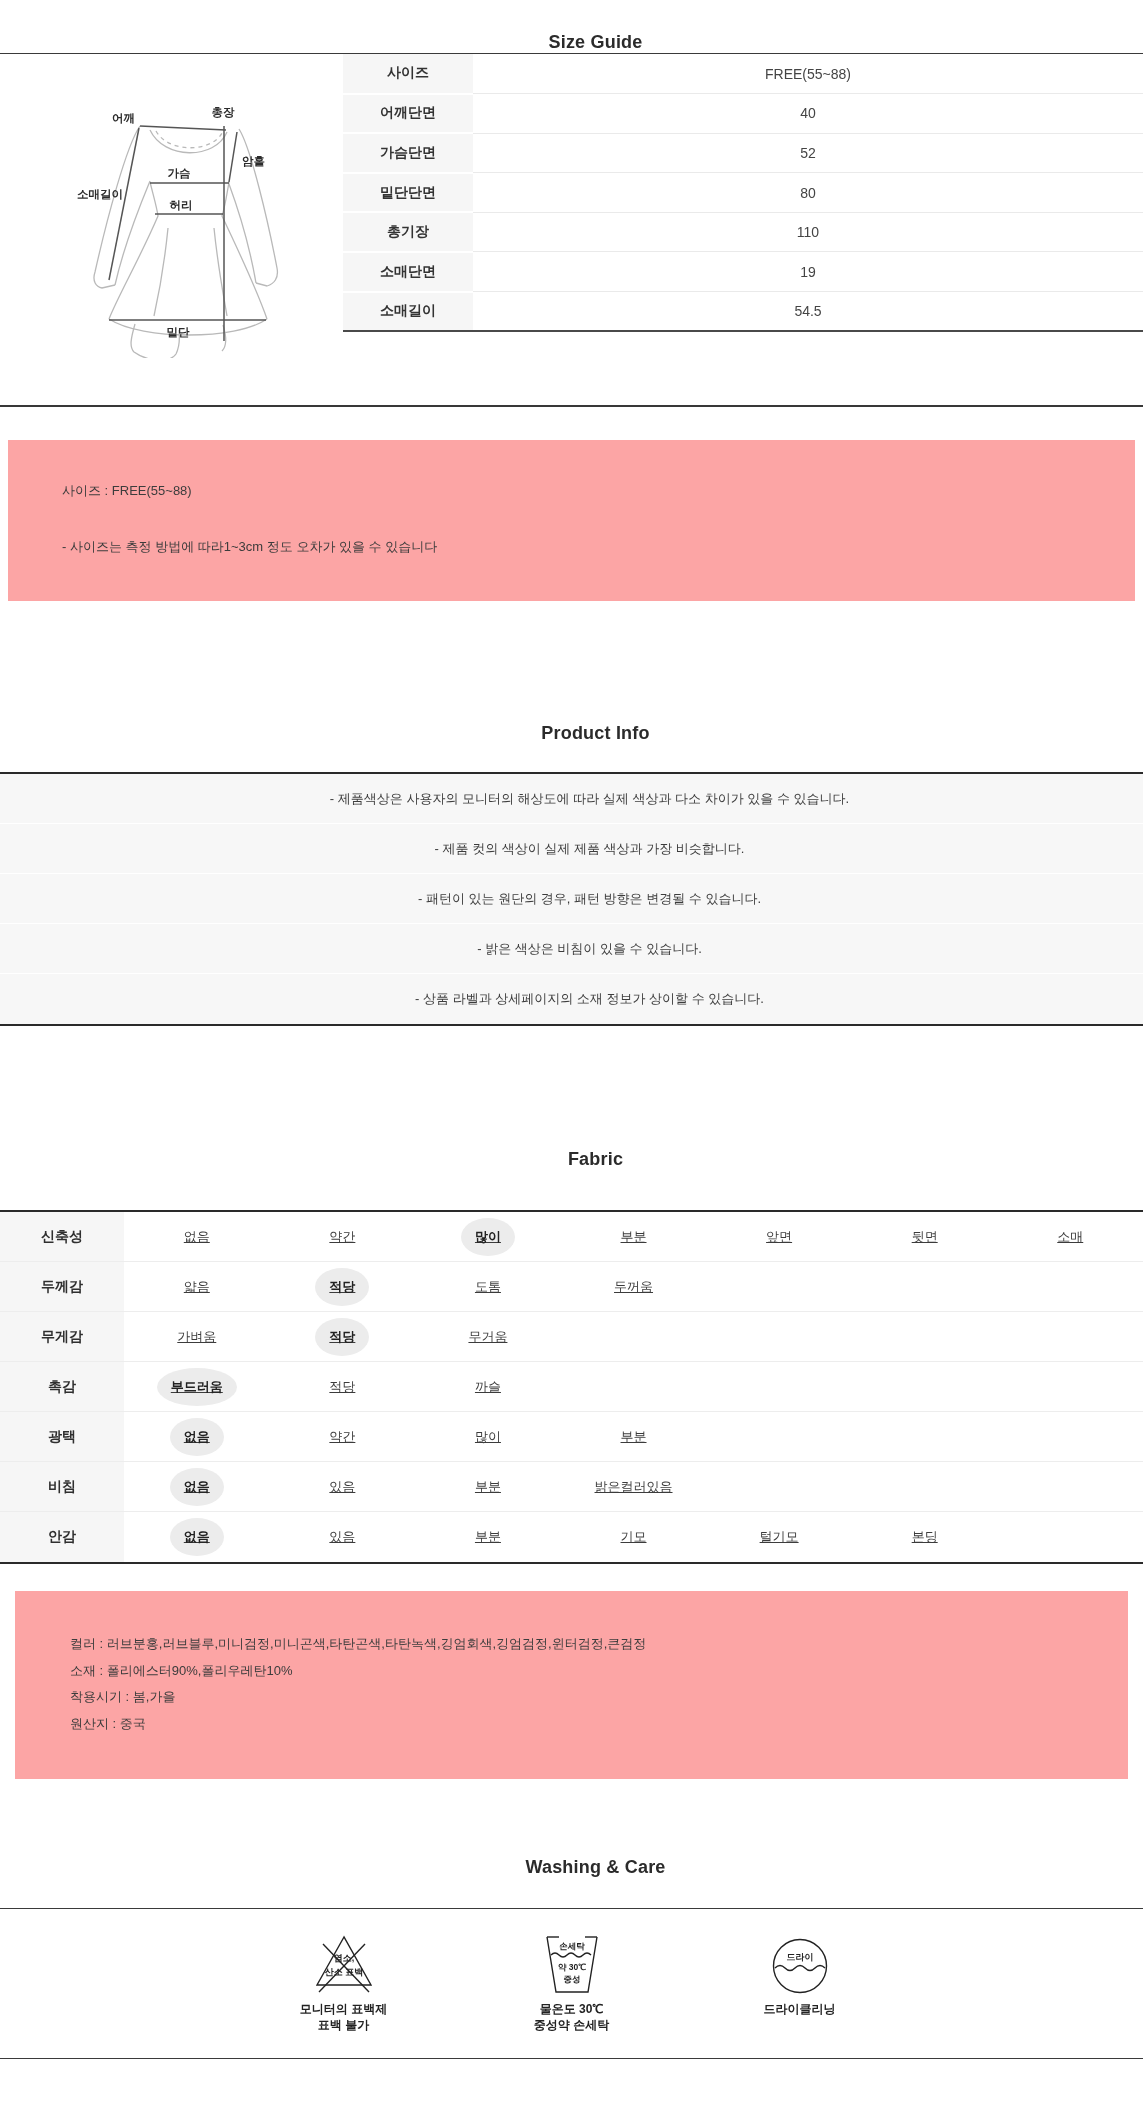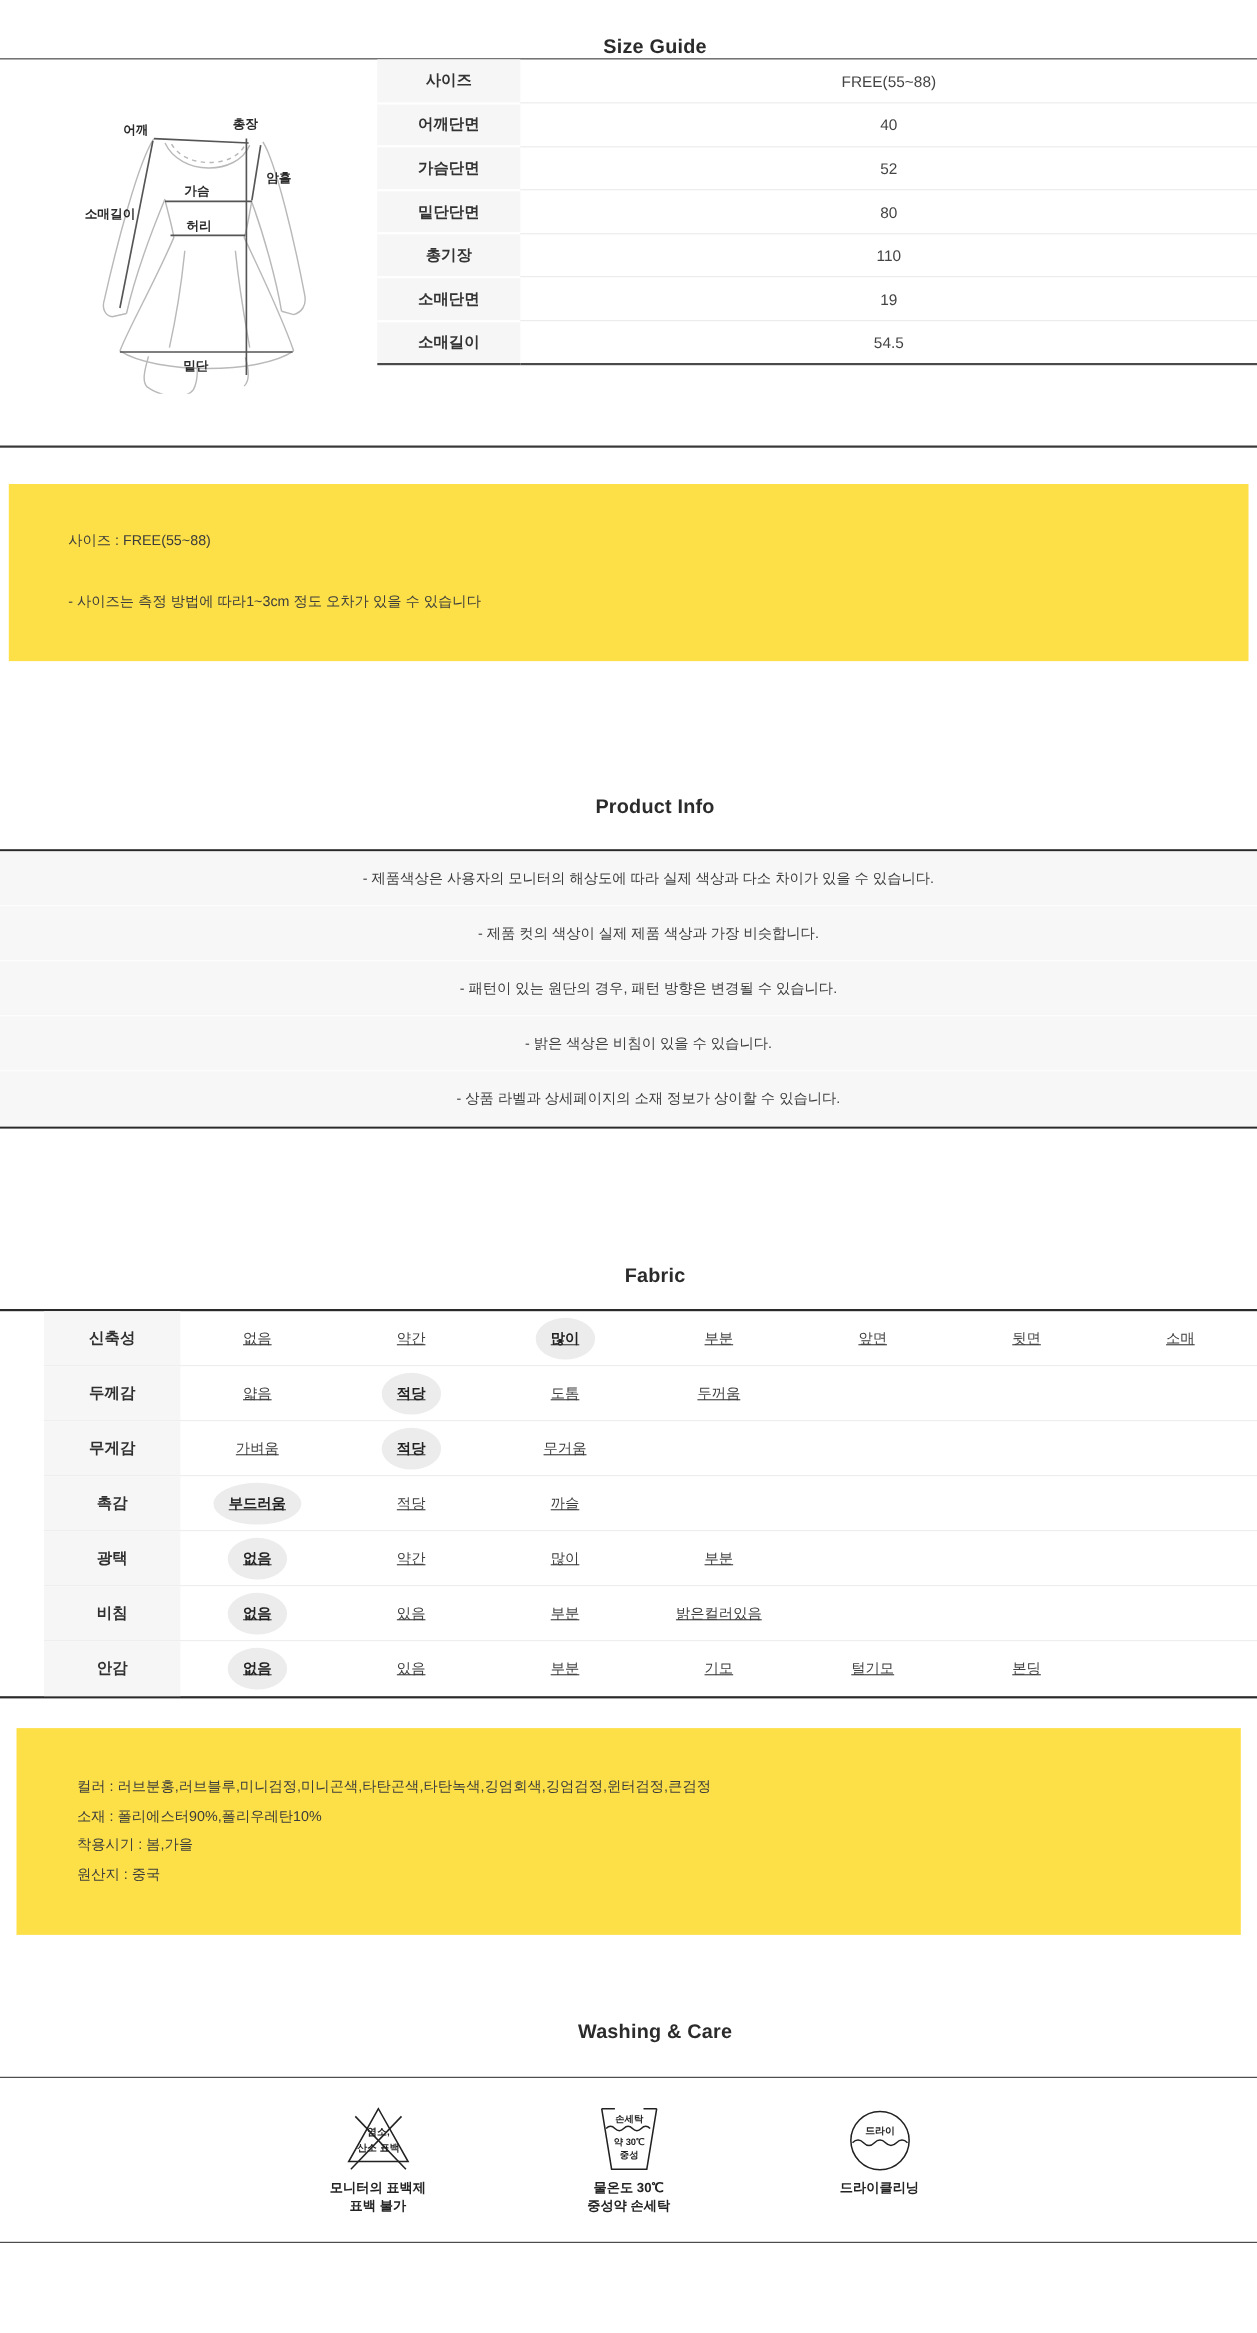--- a/index.html
+++ b/index.html
@@ -34,21 +34,21 @@
     background:#f6f6f6; font-size:14px; font-weight:700; color:#333;
     border-bottom:2px solid #ffffff; text-align:center;
   }
   table.sg-table td {
     text-align:center; font-size:14px; color:#444;
     border-bottom:1px solid #eaeaea;
   }
   table.sg-table tr:last-child td, table.sg-table tr:last-child th { border-bottom:none; }
 
   .grey-box {
-    background:#fde047; font-size:13px; color:#3c3c3c;
+    background:#fca5a5; font-size:13px; color:#3c3c3c;
   }
   .grey-box-1 {
     margin:33px 8px 0 8px; height:161px;
     padding:42px 40px 0 54px;
   }
   .grey-box-1 p { margin:0; }
   .grey-box-1 p + p { margin-top:38px; }
 
   
   .pi-title { margin-top:122px; }
@@ -60,22 +60,22 @@
     height:50px; display:flex; align-items:center; justify-content:center;
     background:#f7f7f7; font-size:13px; color:#3c3c3c;
     border-bottom:1px solid #ffffff;
     padding-left:36px;
   }
   .pi-row:last-child { border-bottom:none; }
 
   
   .fb-title { margin-top:123px; }
   .fb-table {
-    margin-top:20px;
-    border-top:2px solid #2a2a2a; border-bottom:2px solid #2a2a2a;padding-left:40px;
+    margin-top:40px;
+    border-top:2px solid #2a2a2a; border-bottom:2px solid #2a2a2a;
   }
   .f-row { display:flex; height:50px; border-bottom:1px solid #ededed; }
   .f-row:last-child { border-bottom:none; }
   .f-label {
     width:124px; background:#f6f6f6;
     display:flex; align-items:center; justify-content:center;
     font-size:14px; font-weight:700; color:#2f2f2f;
   }
   .f-cell {
     flex:1; display:flex; align-items:center; justify-content:center;

